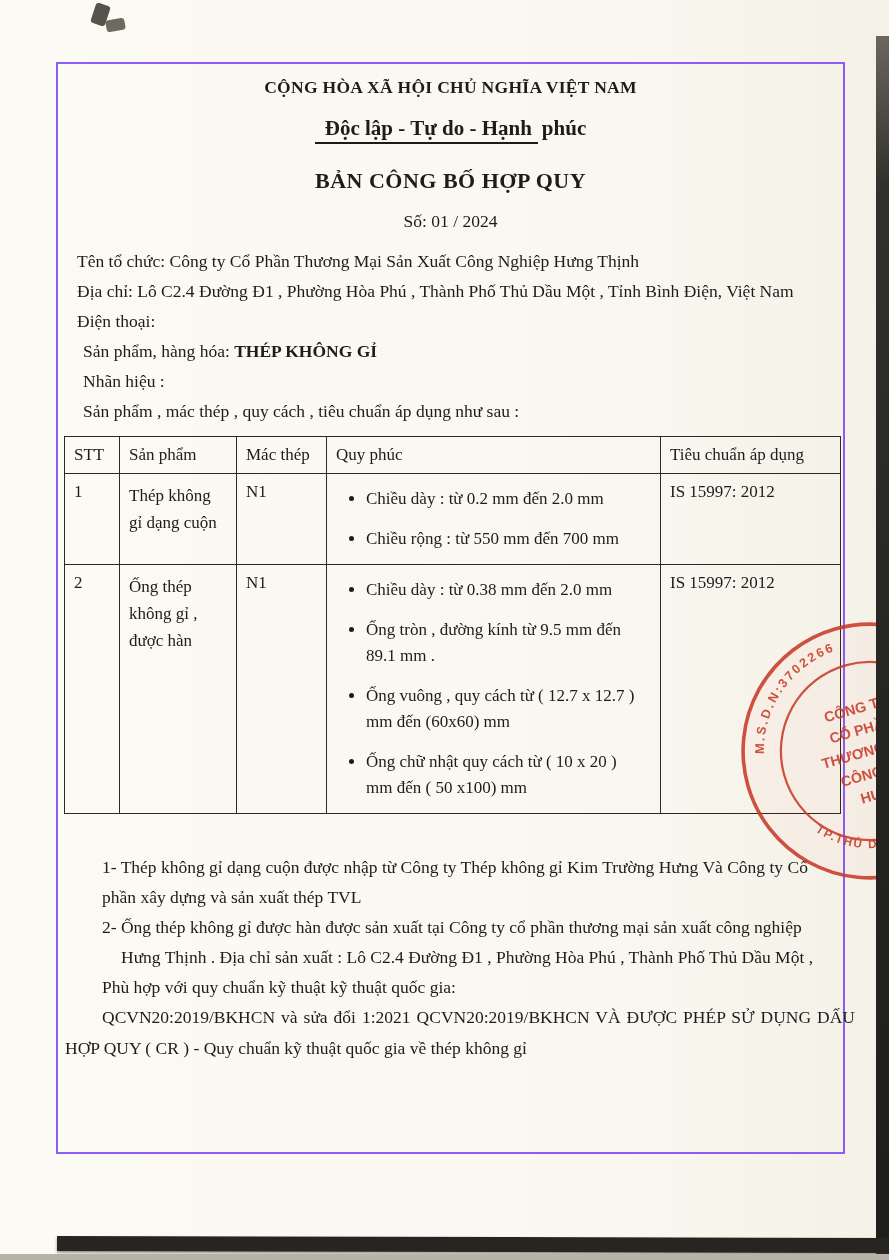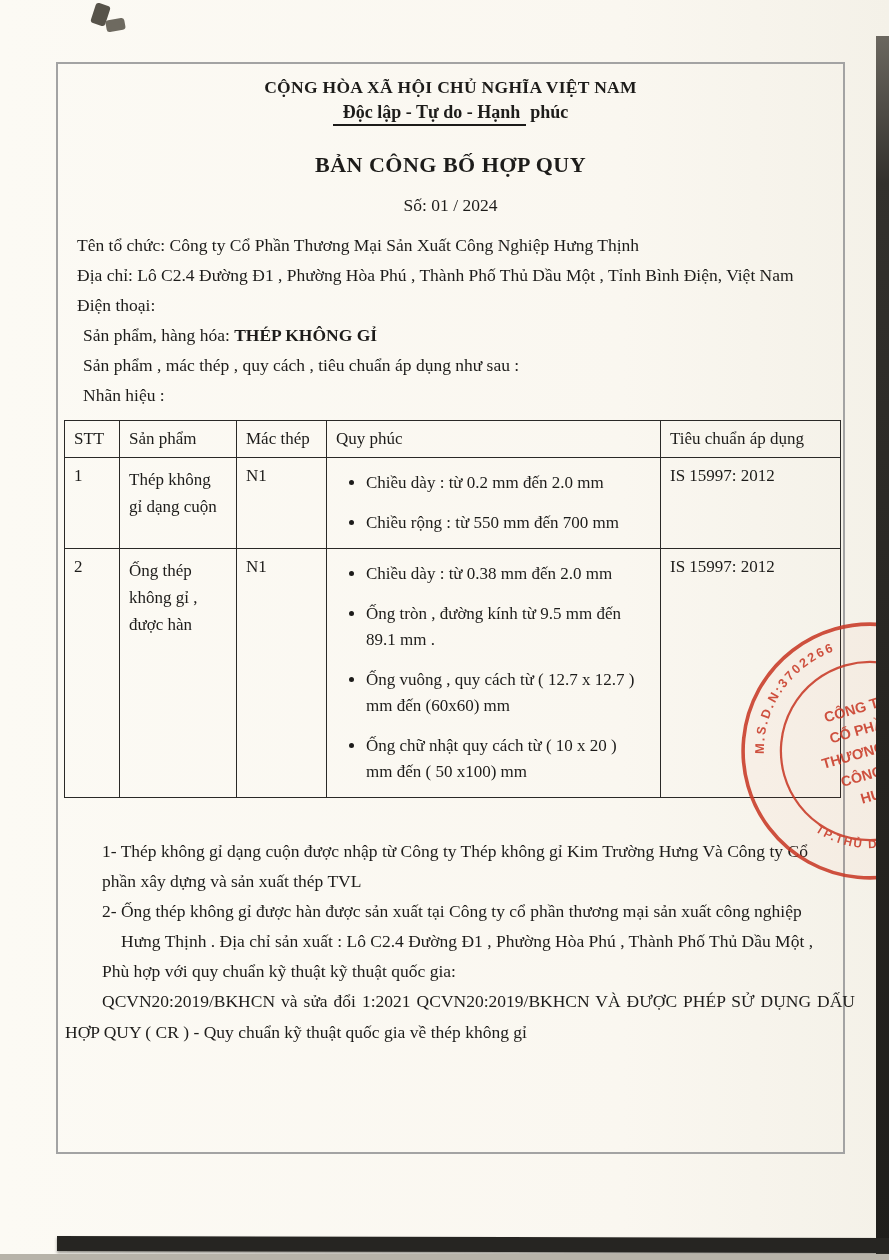--- a/index.html
+++ b/index.html
@@ -4,26 +4,26 @@
 <style>
   html,body{margin:0;padding:0;}
   body{
     width:889px;height:1260px;position:relative;overflow:hidden;
     background:linear-gradient(90deg,#fcfaf4 0%,#faf7f0 70%,#f4f1e8 100%);
     font-family:"Liberation Serif","DejaVu Serif",serif;
     color:#1d1c1a;
   }
   .frame{
     position:absolute;left:56px;top:62px;width:789px;height:1092px;
-    border:2px solid #a3a3a3;box-sizing:border-box;
+    border:2px solid #8b5cf6;box-sizing:border-box;
     padding:10px 19px 0 19px;
   }
   .center{text-align:center;}
   .nat-header{font-weight:bold;font-size:17.5px;line-height:26px;letter-spacing:.3px;}
-  .motto{margin-top:0;font-weight:bold;font-size:18px;line-height:24px;}
+  .motto{margin-top:16px;font-weight:bold;font-size:21px;line-height:24px;}
   .motto .u{border-bottom:2px solid #1c1b19;padding:0 6px 2px 10px;}
   .motto .tail{padding-left:4px;}
   .doc-title{margin-top:26px;font-size:22px;font-weight:bold;letter-spacing:.5px;line-height:30px;}
   .doc-number{margin-top:12px;font-size:17.5px;line-height:26px;}
   .body-block{margin-top:12px;font-size:17.5px;line-height:30px;}
   .p{margin:0;}
   .p.indent1{margin-left:6px;}
   .bold{font-weight:bold;}
   table.spec{
     border-collapse:collapse;table-layout:fixed;
@@ -72,22 +72,22 @@
   </div>
 
   <div class="center doc-title">BẢN CÔNG BỐ HỢP QUY</div>
   <div class="center doc-number">Số: 01 / 2024</div>
 
   <div class="body-block">
     <p class="p">Tên tổ chức: Công ty Cổ Phần Thương Mại Sản Xuất Công Nghiệp Hưng Thịnh</p>
     <p class="p">Địa chỉ: Lô C2.4 Đường Đ1 , Phường Hòa Phú , Thành Phố Thủ Dầu Một , Tỉnh Bình Điện, Việt Nam</p>
     <p class="p">Điện thoại:</p>
     <p class="p indent1"><span>Sản phẩm, hàng hóa: </span><span class="bold">THÉP KHÔNG GỈ</span></p>
+    <p class="p indent1">Nhãn hiệu :</p>
     <p class="p indent1">Sản phẩm , mác thép , quy cách , tiêu chuẩn áp dụng như sau :</p>
-    <p class="p indent1">Nhãn hiệu :</p>
   </div>
 
   <table class="spec">
     <colgroup>
       <col class="c-stt">
         <col class="c-sp">
         <col class="c-mt">
         <col class="c-qc">
         <col class="c-tc">
     </colgroup>

